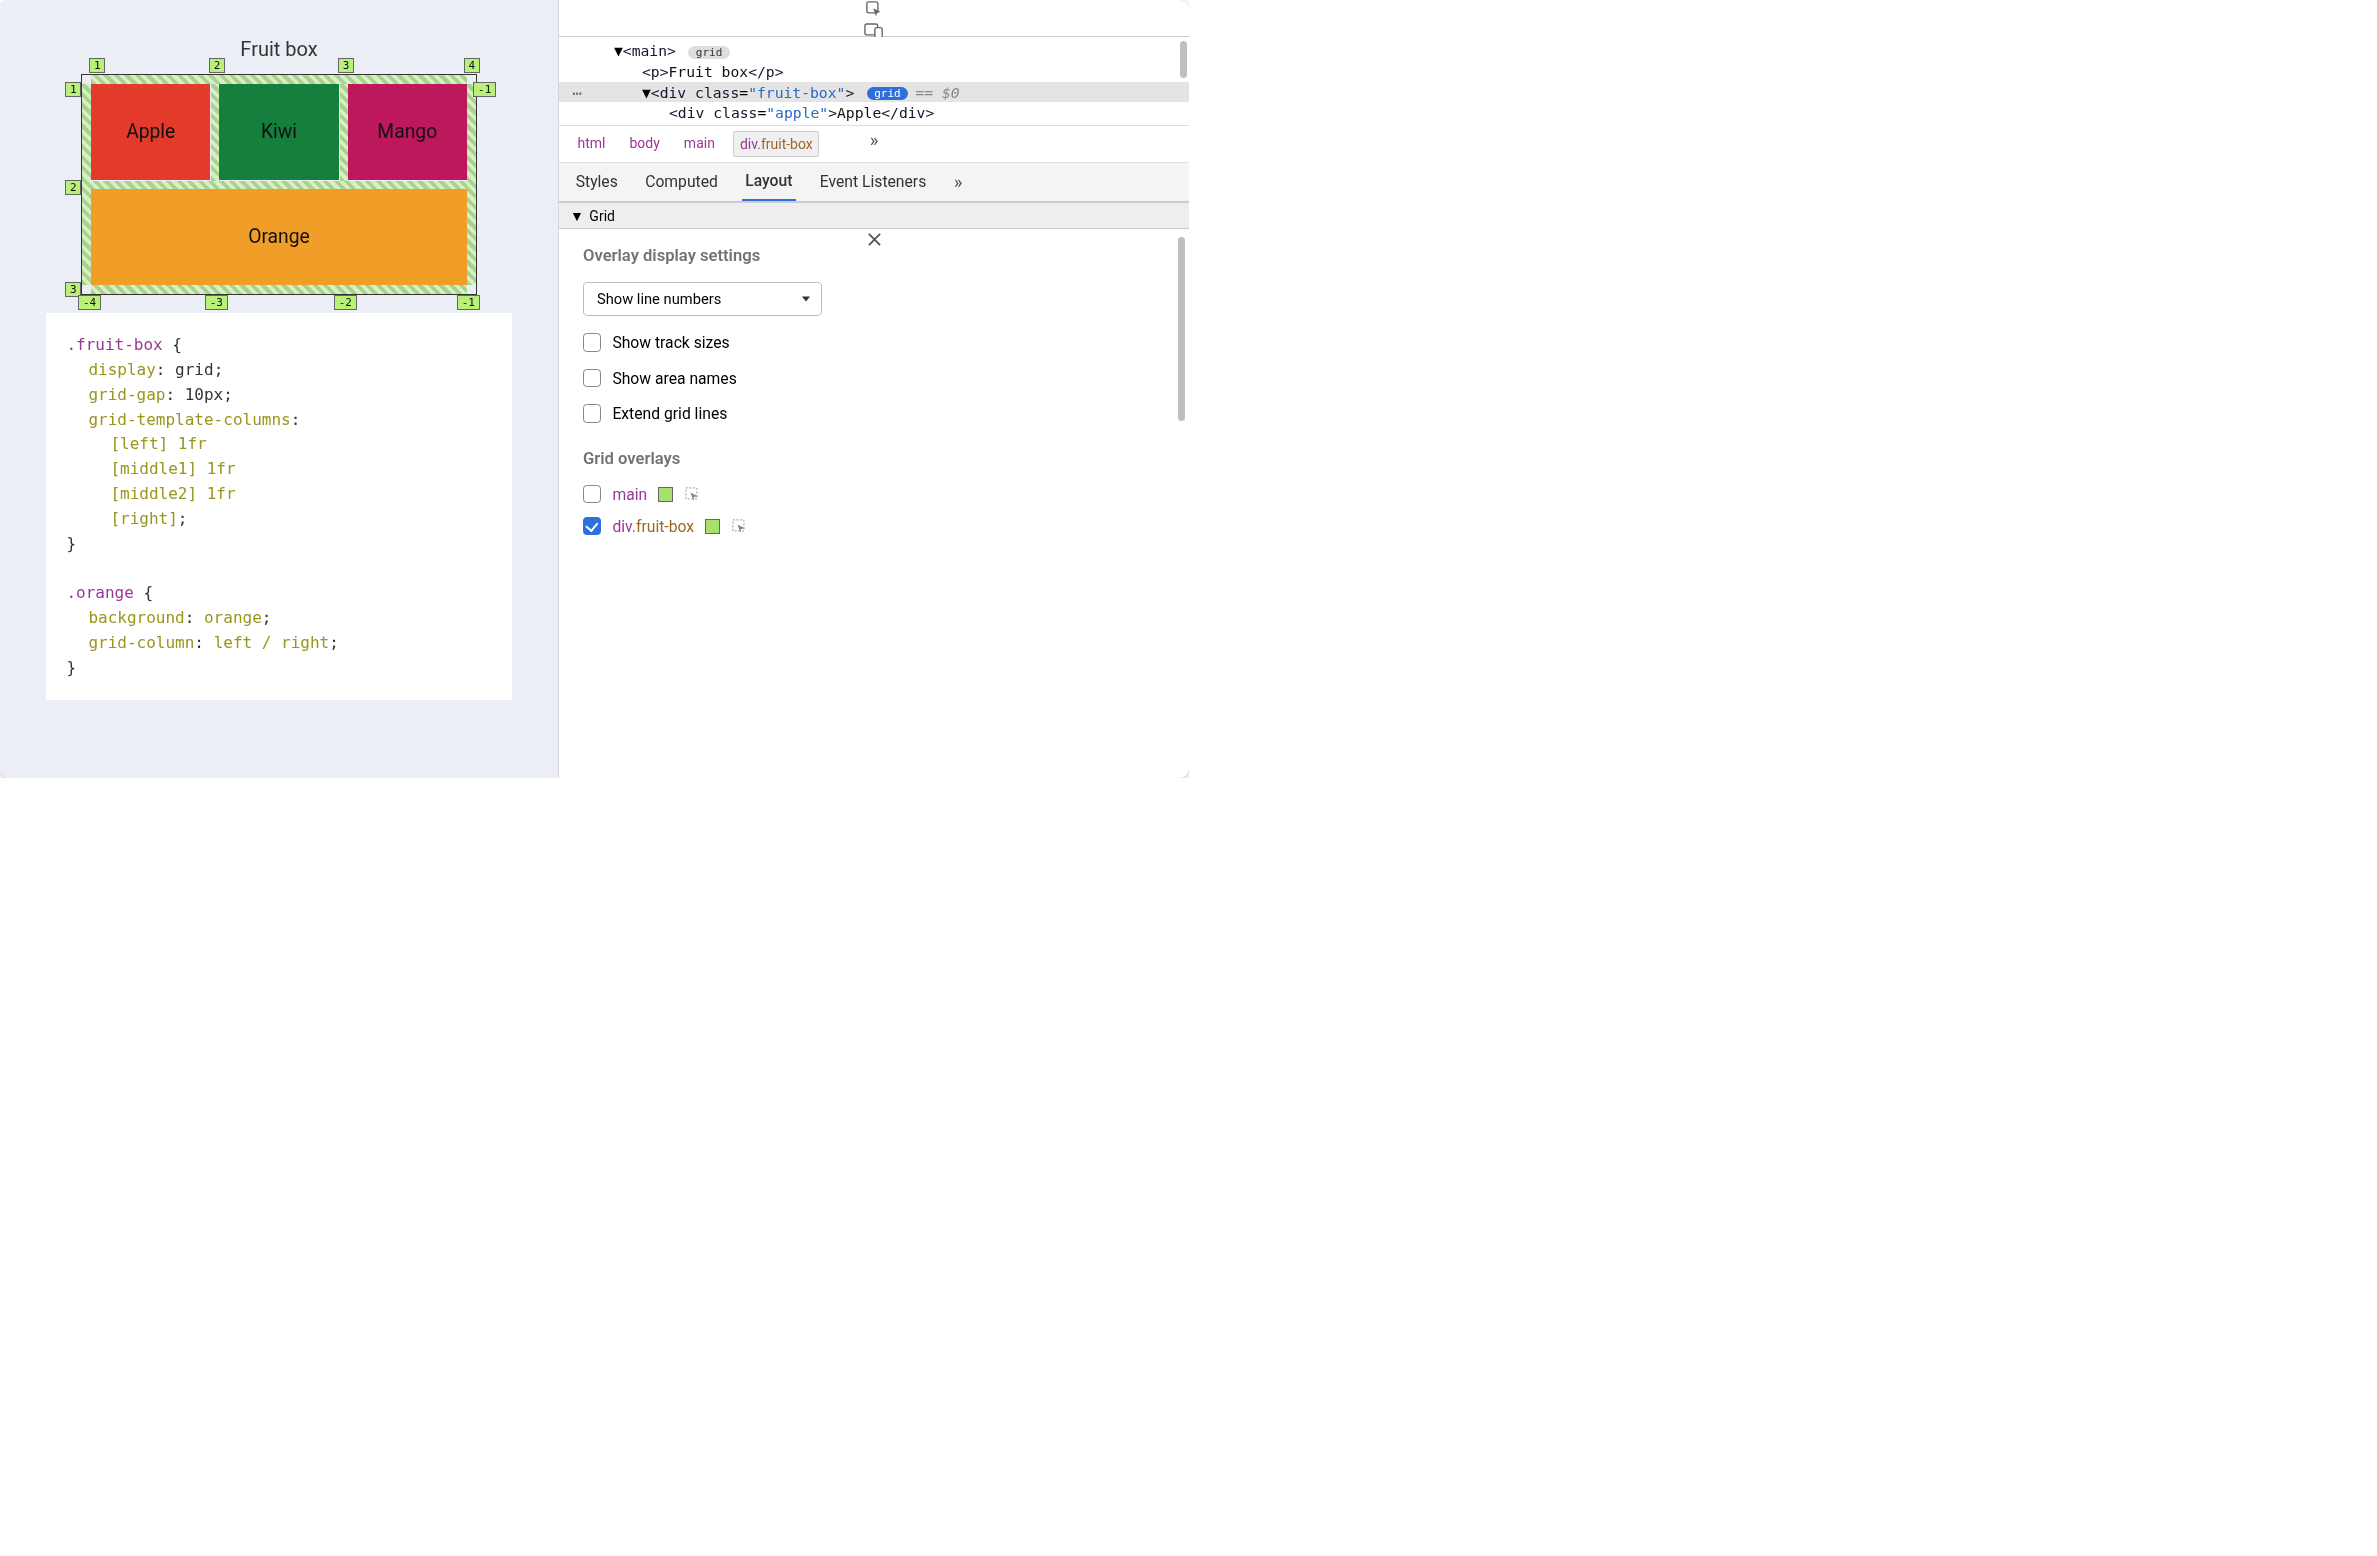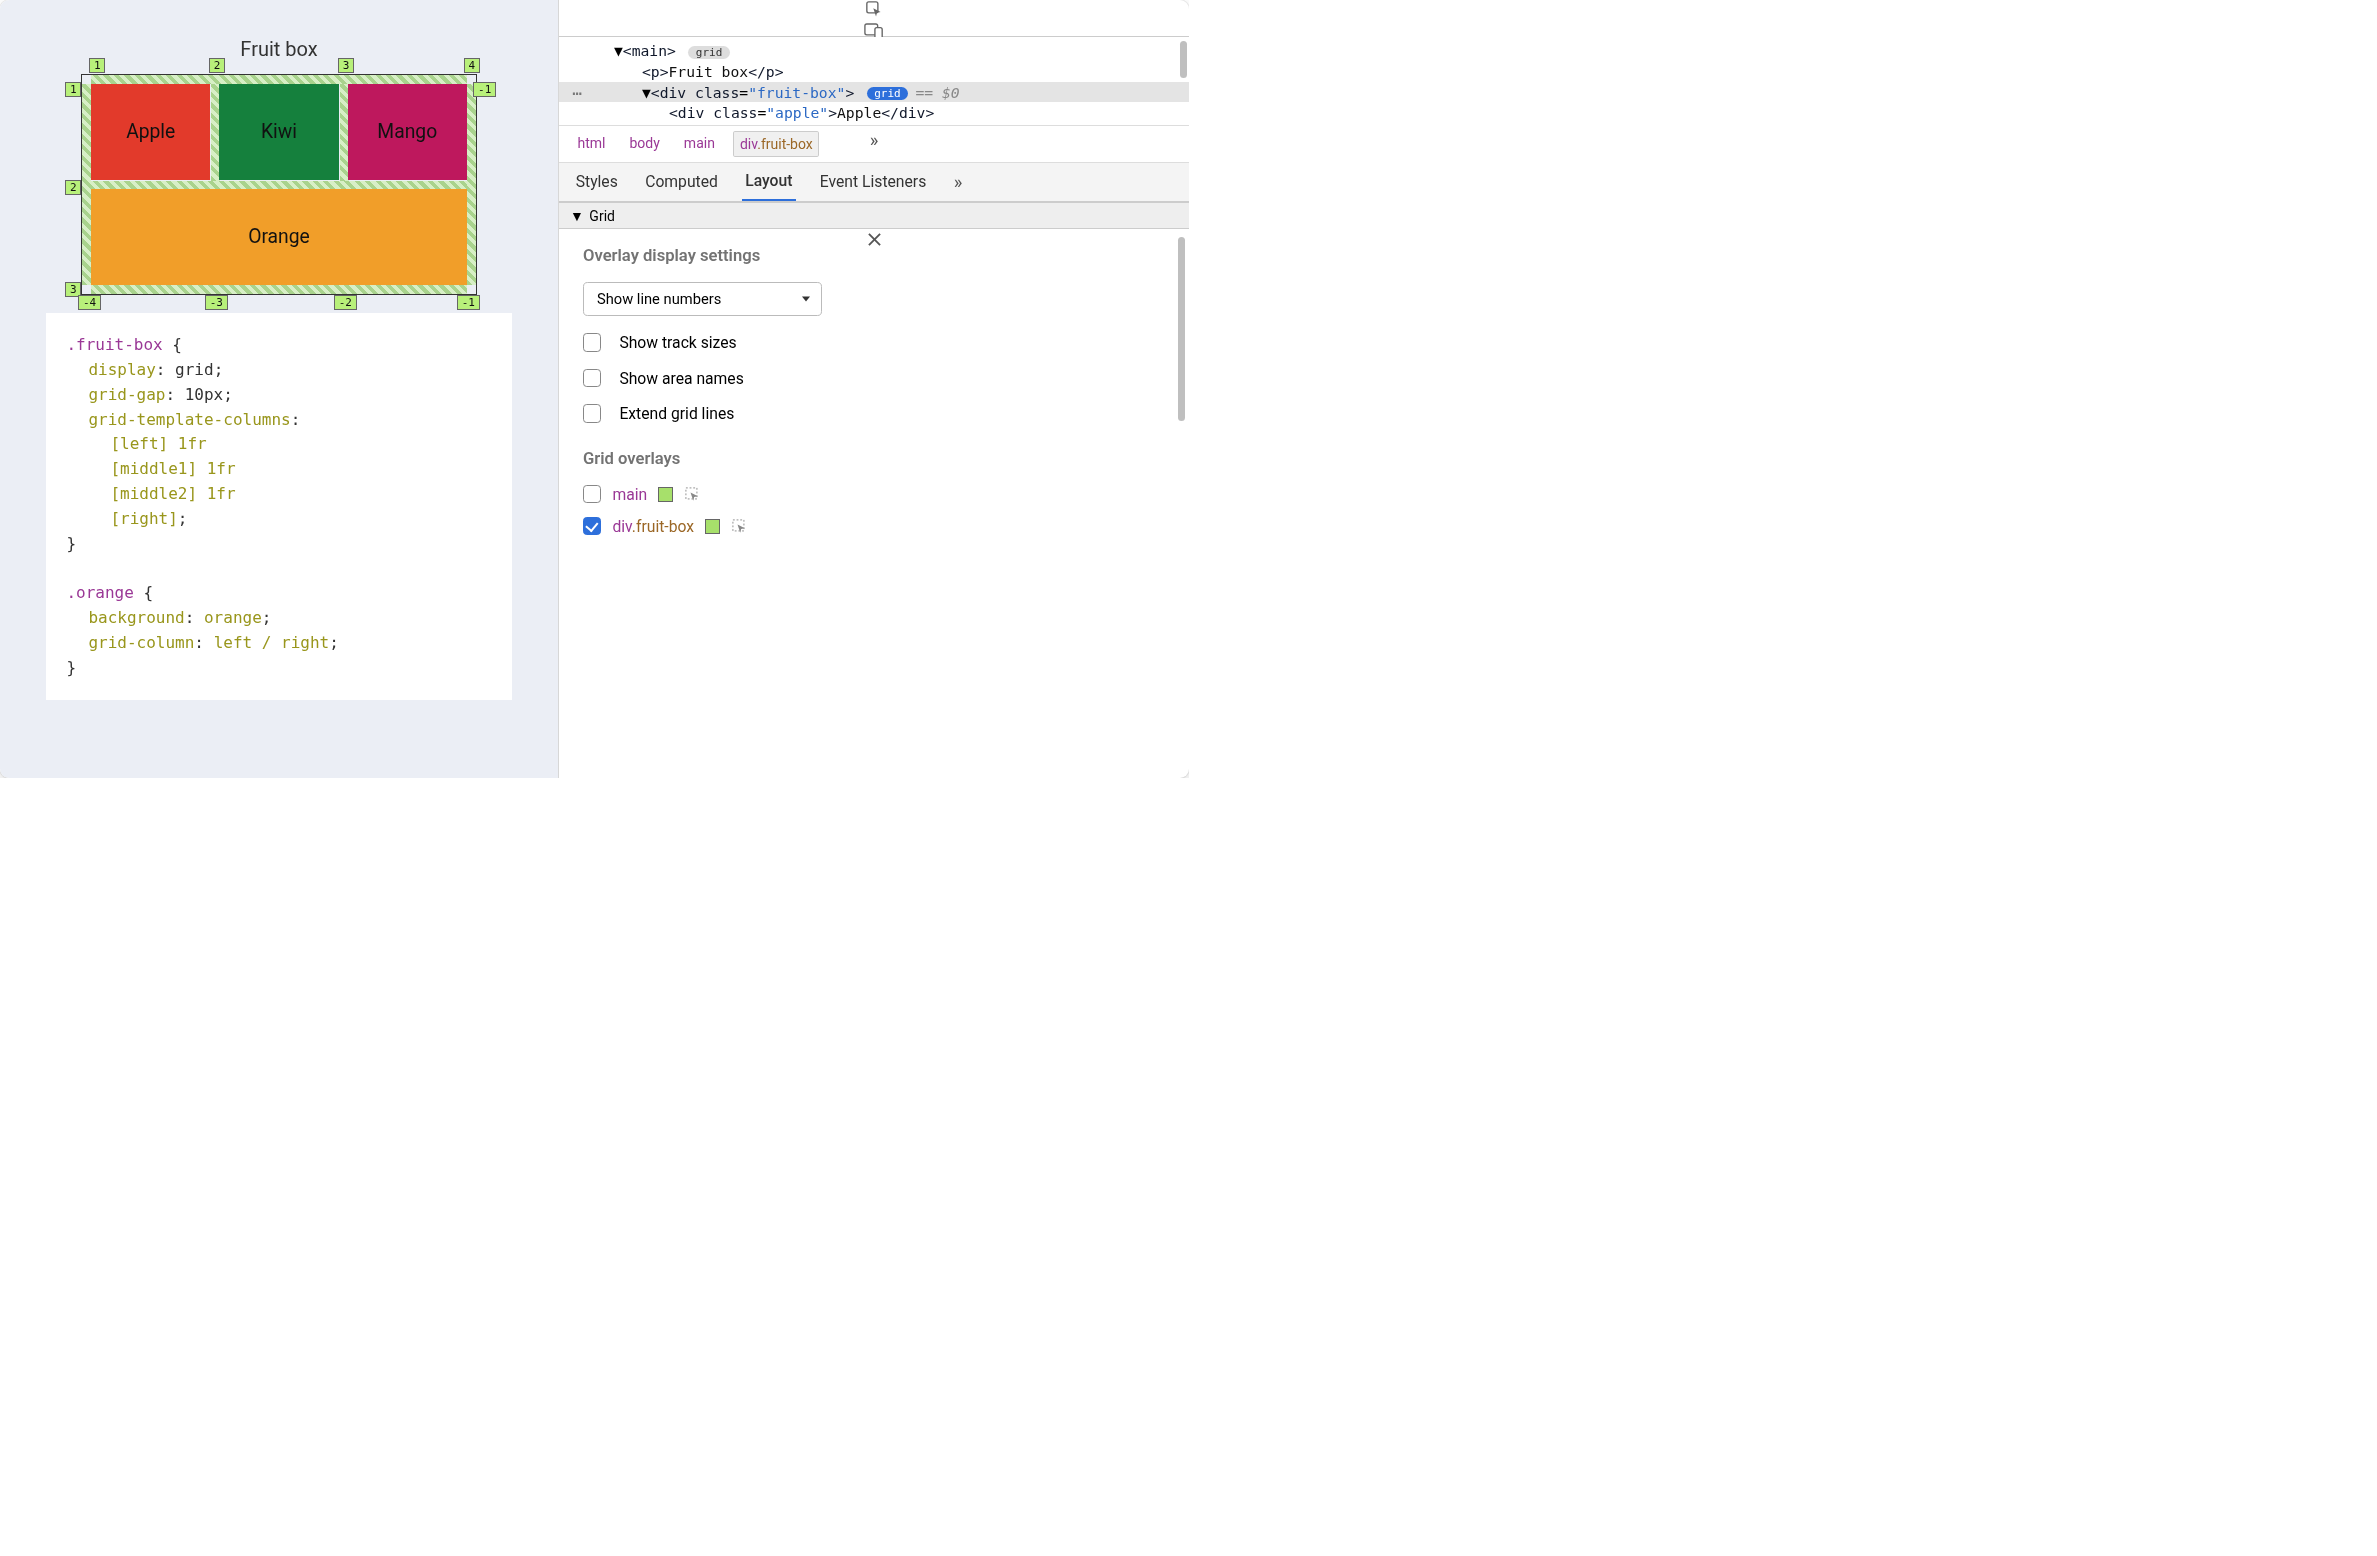--- a/index.html
+++ b/index.html
@@ -110,21 +110,21 @@
 .subtabs { display:flex; align-items:center; gap:20px; padding:0 13px; height:39px; border-bottom:0.9px solid #ccc; background:#f4f4f4; }
 .subtab { font-size:15.7px; color:#333; padding:7.4px 3.7px 8.3px; }
 .subtab.active { border-bottom: 2.8px solid #2d6fdb; font-weight:500; }
 .subtab.more { margin-left:0; font-size:18.4px; color:#555; }
 
 .section-head { background:#eee; border-top:0.9px solid #ccc; border-bottom:0.9px solid #ccc; font-size:14px; padding:4.6px 11px; display:flex; align-items:center; gap:5.5px;}
 .section-body { padding: 16.6px 24px; }
 .section-body h3 { font-size:16.6px; font-weight:600; margin-bottom:16.6px; color:#737373;}
 .dropdown { border:0.9px solid #bbb; border-radius:4.6px; padding:7.4px 33px 7.4px 13px; font-size:14.7px; background:#fff; position:relative; display:inline-block; min-width:239px; }
 .dropdown::after { content:""; position:absolute; right:11px; top:50%; width:0;height:0; border-left:4.6px solid transparent;border-right:4.6px solid transparent;border-top:5.5px solid #333; transform:translateY(-50%);}
-.check-row { display:flex; align-items:center; gap:18px; margin:16.6px 0; font-size:15.7px; }
+.check-row { display:flex; align-items:center; gap:11px; margin:16.6px 0; font-size:15.7px; }
 .checkbox { width:18.4px; height:18.4px; border:1.4px solid #888; border-radius:3.7px; background:#fff; display:inline-flex; align-items:center; justify-content:center;}
 .checkbox.checked { background:#2d6fdb; border-color:#2d6fdb; }
 .checkbox.checked::after { content:""; width:5.5px; height:9.2px; border:solid #fff; border-width:0 2.3px 2.3px 0; transform: rotate(40deg) translate(-0.9px,-0.9px);}
 .swatch { width:14.7px; height:14.7px; border:0.9px solid #666; display:inline-block; vertical-align:middle;}
 .target-ic { width:16.6px; height:16.6px; display:inline-flex; align-items:center; justify-content:center; }
 .ov-row { display:flex; align-items:center; gap:11px; margin:13px 0; font-size:15.7px; }
 .ov-row .name { color:#9a3896; }
 .ov-row .cls { color:#9b6726; }
 
 .scrolltrack { position:absolute; right:1.8px; top:3.7px; width:7.4px; height:37px; background:#bfbfbf; border-radius:3.7px; }

